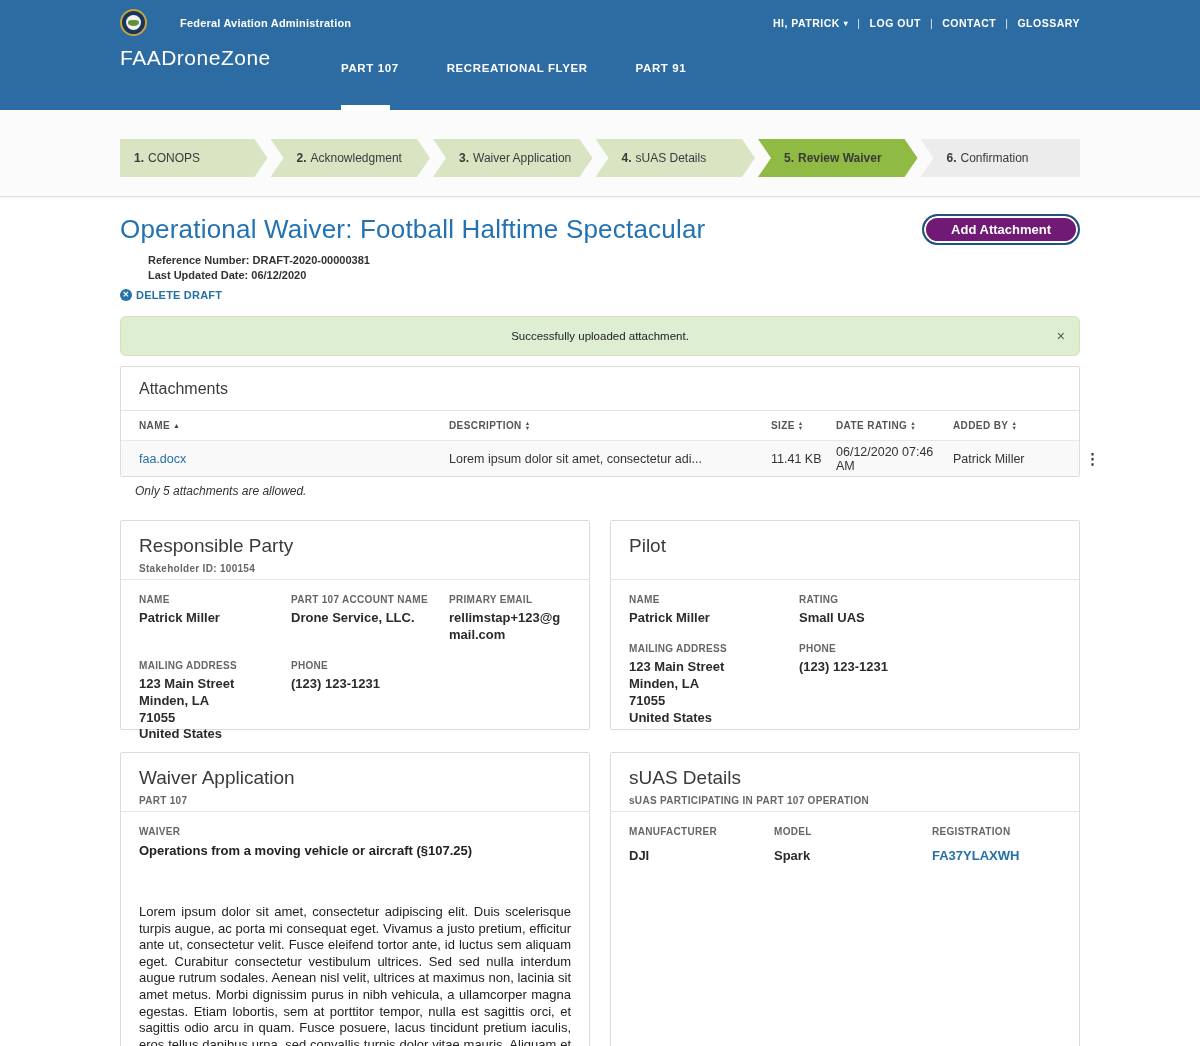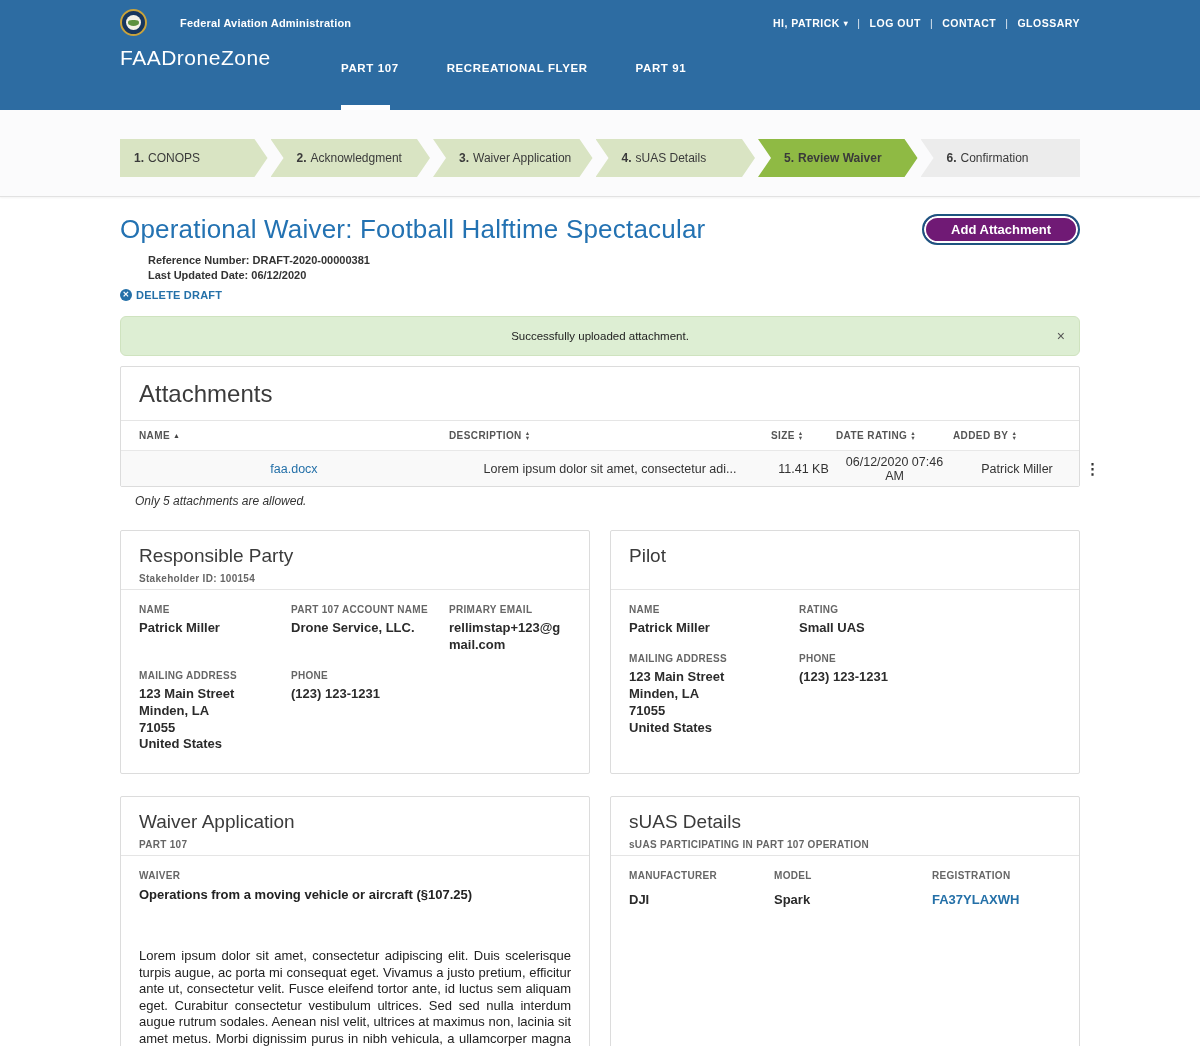--- a/index.html
+++ b/index.html
@@ -66,41 +66,41 @@
   
   .alert { margin-top:15px; height:40px; background:#ddeed3; border:1px solid #cfe3bf;
     border-radius:6px; display:flex; align-items:center; justify-content:center;
     position:relative; font-size:11.5px; color:#222; }
   .alert-close { position:absolute; right:14px; top:50%; transform:translateY(-50%);
     font-size:14px; color:#555; cursor:pointer; line-height:1; }
 
   
   .card { background:#fff; border:1px solid #dcdcdc; border-radius:2px; }
   .attachments { margin-top:10px; }
-  .card-head { padding:13px 18px 12px; font-size:24px; color:#3b3b3b;
+  .card-head { padding:13px 18px 12px; font-size:16px; color:#3b3b3b;
     border-bottom:1px solid #e5e5e5; }
   .tgrid { display:grid; grid-template-columns:310px 322px 65px 117px 128px 1fr;
     padding:0 18px; align-items:center; }
   .thead { height:29px; font-size:10px; font-weight:bold; color:#555; letter-spacing:.4px; }
   .th { display:flex; align-items:center; gap:3px; cursor:pointer; }
   .sort-asc { font-size:7px; color:#444; }
   .sort-both { display:inline-flex; flex-direction:column; font-size:5.5px; line-height:5px;
     color:#555; }
   .trow { height:36px; background:#f9f9f9; border-top:1px solid #e8e8e8;
-    font-size:12.5px; color:#333;text-align:center; }
+    font-size:12.5px; color:#333; }
   .file-link { color:#2470a8; text-decoration:none; cursor:pointer; }
   .kebab { justify-self:end; font-size:15px; font-weight:bold; color:#333; cursor:pointer;
     letter-spacing:0; line-height:1; padding:2px 4px; }
   .attach-note { margin-top:7px; margin-left:15px; font-size:12px; font-style:italic;
     color:#333; }
 
   
   .cards { margin-top:22px; display:grid; grid-template-columns:470px 470px;
     column-gap:20px; row-gap:22px; align-items:stretch; }
-  .cards .card.row1 { height:244px; }
+  .cards .card.row1 { height:210px; }
   .cards .card.row2 { height:420px; }
   .ic-head { padding:14px 18px 0; height:58px; }
   .ic-title { font-size:19px; color:#3b3b3b; font-weight:normal; }
   .ic-sub { font-size:10px; color:#666; font-weight:bold; letter-spacing:.3px; margin-top:6px; }
   .ic-divider { border-top:1px solid #e5e5e5; }
   .ic-body { padding:14px 18px; }
   .fgrid3 { display:grid; grid-template-columns:152px 158px 1fr; row-gap:16px; }
   .fgrid2 { display:grid; grid-template-columns:170px 1fr; row-gap:16px; }
   .sgrid3 { display:grid; grid-template-columns:145px 158px 1fr; }
   .flabel { font-size:10px; color:#666; font-weight:bold; letter-spacing:.3px;

